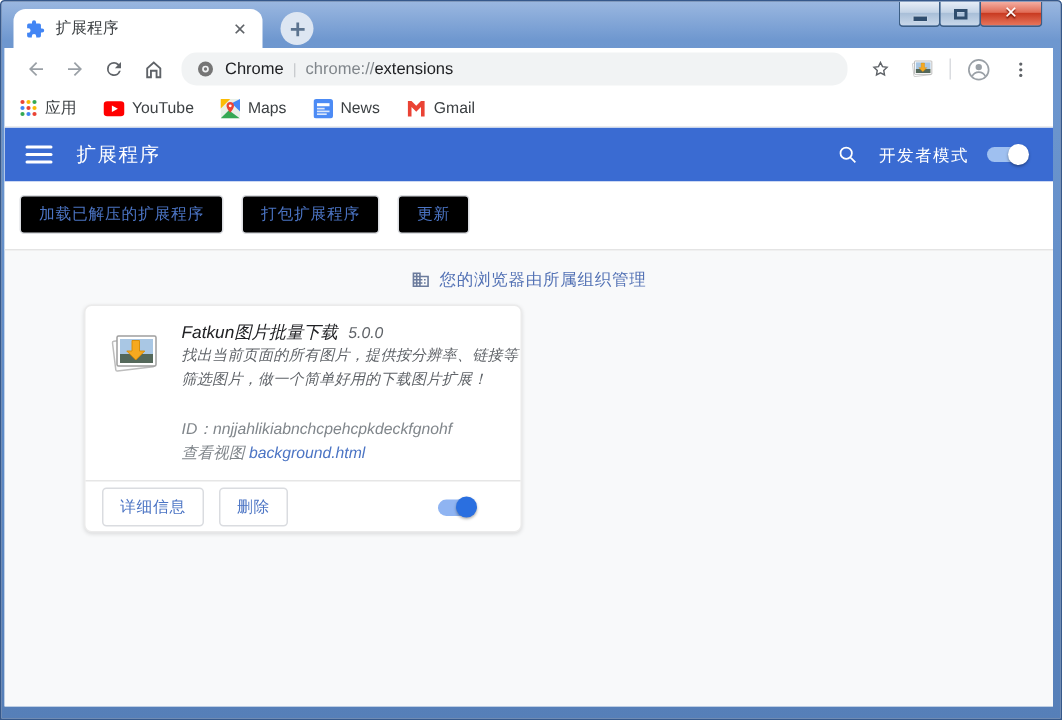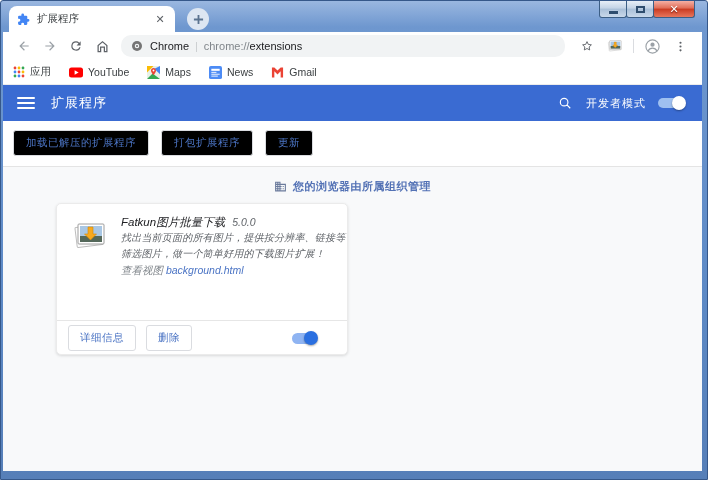--- a/index.html
+++ b/index.html
@@ -63,21 +63,21 @@
   .toggle.hdr { background:#9fc0f0; margin-right:4px; }
   .toggle.hdr .knob { right:-2px; background:#fff; }
   
   .actions { background:#fff; border-bottom:1px solid #e4e4e4; padding:9px 10px 10px; display:flex; }
   .act-btn {
     border:1px solid #dadce0; background:#000000; color:#4b74c4; font-size:10.5px;
     border-radius:3px; padding:5px 12px; margin-right:12px; cursor:pointer; font-family:inherit; letter-spacing:.5px;
   }
   
   .notice { display:flex; align-items:center; justify-content:center; margin-top:12px; }
-  .notice .txt { font-size:11px; color:#5372b5; margin-left:6px; letter-spacing:.5px;font-weight:bold; }
+  .notice .txt { font-size:11px; color:#5372b5; margin-left:6px; letter-spacing:.5px; }
   
   .card {
     position:relative; width:292px; height:152px; margin:9px 0 0 53px; background:#fff;
     border:1px solid #ebebeb; border-radius:5px; box-shadow:0 1px 3px rgba(0,0,0,.13);
   }
   .ext-icon { position:absolute; left:15px; top:14px; width:36px; height:36px; }
   .ext-text { position:absolute; left:64px; top:10px; right:8px;font-style:italic; }
   .ext-title-row { font-size:11.5px; line-height:16px; color:#202124; }
   .ext-version { color:#5f6368; font-size:10.5px; margin-left:7px; }
   .ext-desc { font-size:10px; line-height:16px; color:#5f6368; letter-spacing:.2px; }
@@ -293,20 +293,23 @@
           </svg>
         </div>
         <div class="ext-text">
           <div class="ext-title-row">
             <span>Fatkun图片批量下载</span><span class="ext-version">5.0.0</span>
           </div>
           <div class="ext-desc">
             <span>找出当前页面的所有图片，提供按分辨率、链接等</span>
             <span>筛选图片，做一个简单好用的下载图片扩展！</span>
           </div>
+          <div class="ext-id">
+            <span>ID：</span><span>nnjjahlikiabnchcpehcpkdeckfgnohf</span>
+          </div>
           <div class="ext-views">
             <span>查看视图 </span><a>background.html</a>
           </div>
         </div>
         <div class="card-divider"></div>
         <div class="card-footer">
           <button class="card-btn">详细信息</button>
           <button class="card-btn">删除</button>
           <div class="toggle card-tgl">
               <div class="knob"></div>

